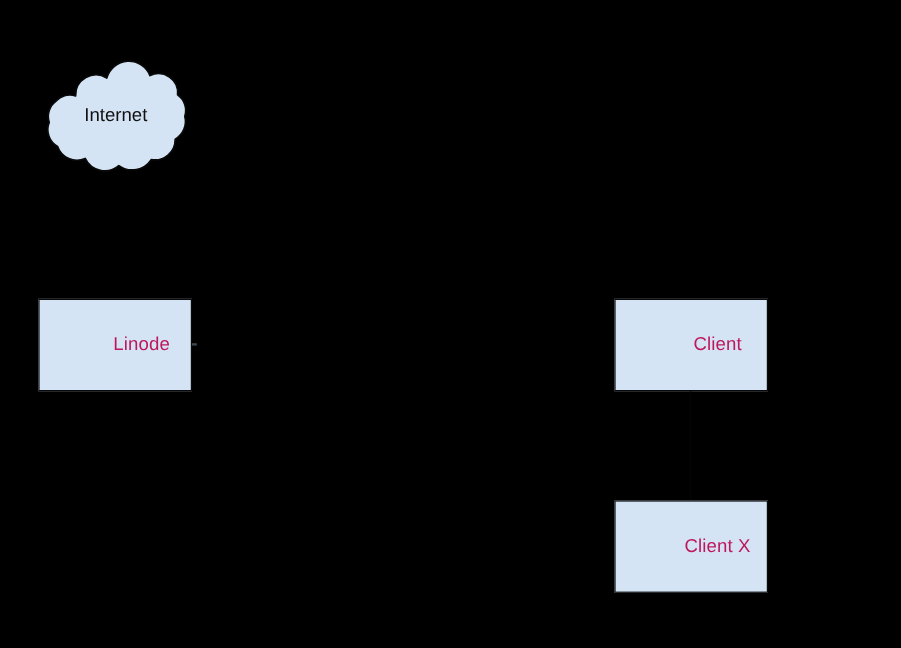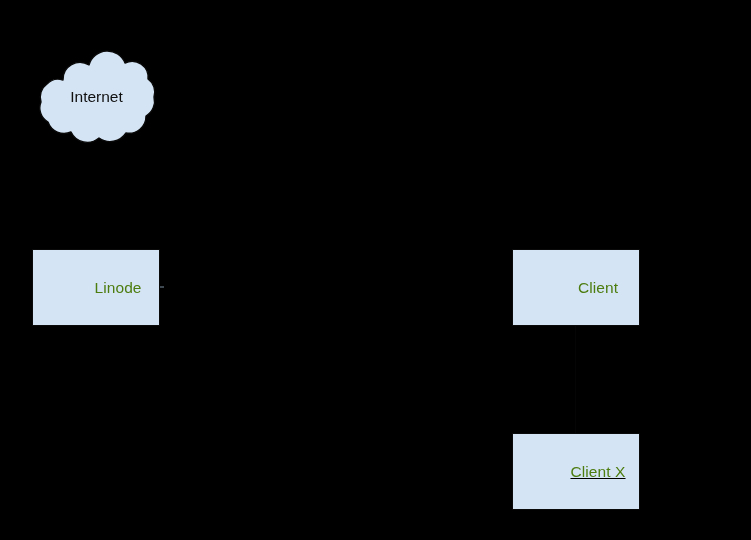--- a/index.html
+++ b/index.html
@@ -18,21 +18,21 @@
   .node-box {
     position: absolute;
     background: #d4e4f4;
     border: 1px solid #0a0a0a;
     box-sizing: border-box;
     display: flex;
     align-items: center;
     justify-content: center;
   }
   .node-label {
-    color: #4d7c0f;
+    color: #be185d;
     font-size: 15.5px;
     font-family: "Liberation Sans", sans-serif;
     line-height: 1;
     letter-spacing: 0.1px;
     white-space: nowrap;
     margin-left: 44px;
   }
   .cloud-wrap {
     position: absolute;
   }
@@ -93,17 +93,17 @@
   </div>
 
   <div class="edge-stub" style="left:160px; top:286px; width:4px; height:2px;"></div>
 
   <div class="node-box" style="left:512px; top:249px; width:128px; height:77px;">
     <span class="node-label">Client</span>
   </div>
 
   <div class="edge" style="left:575px; top:326px; width:1px; height:115px;"></div>
 
-  <div class="node-box" style="left:512px; top:433px; width:128px; height:77px;text-decoration:underline;">
+  <div class="node-box" style="left:512px; top:417px; width:128px; height:77px;">
     <span class="node-label">Client X</span>
   </div>
 
 </div>
 
 </body></html>

